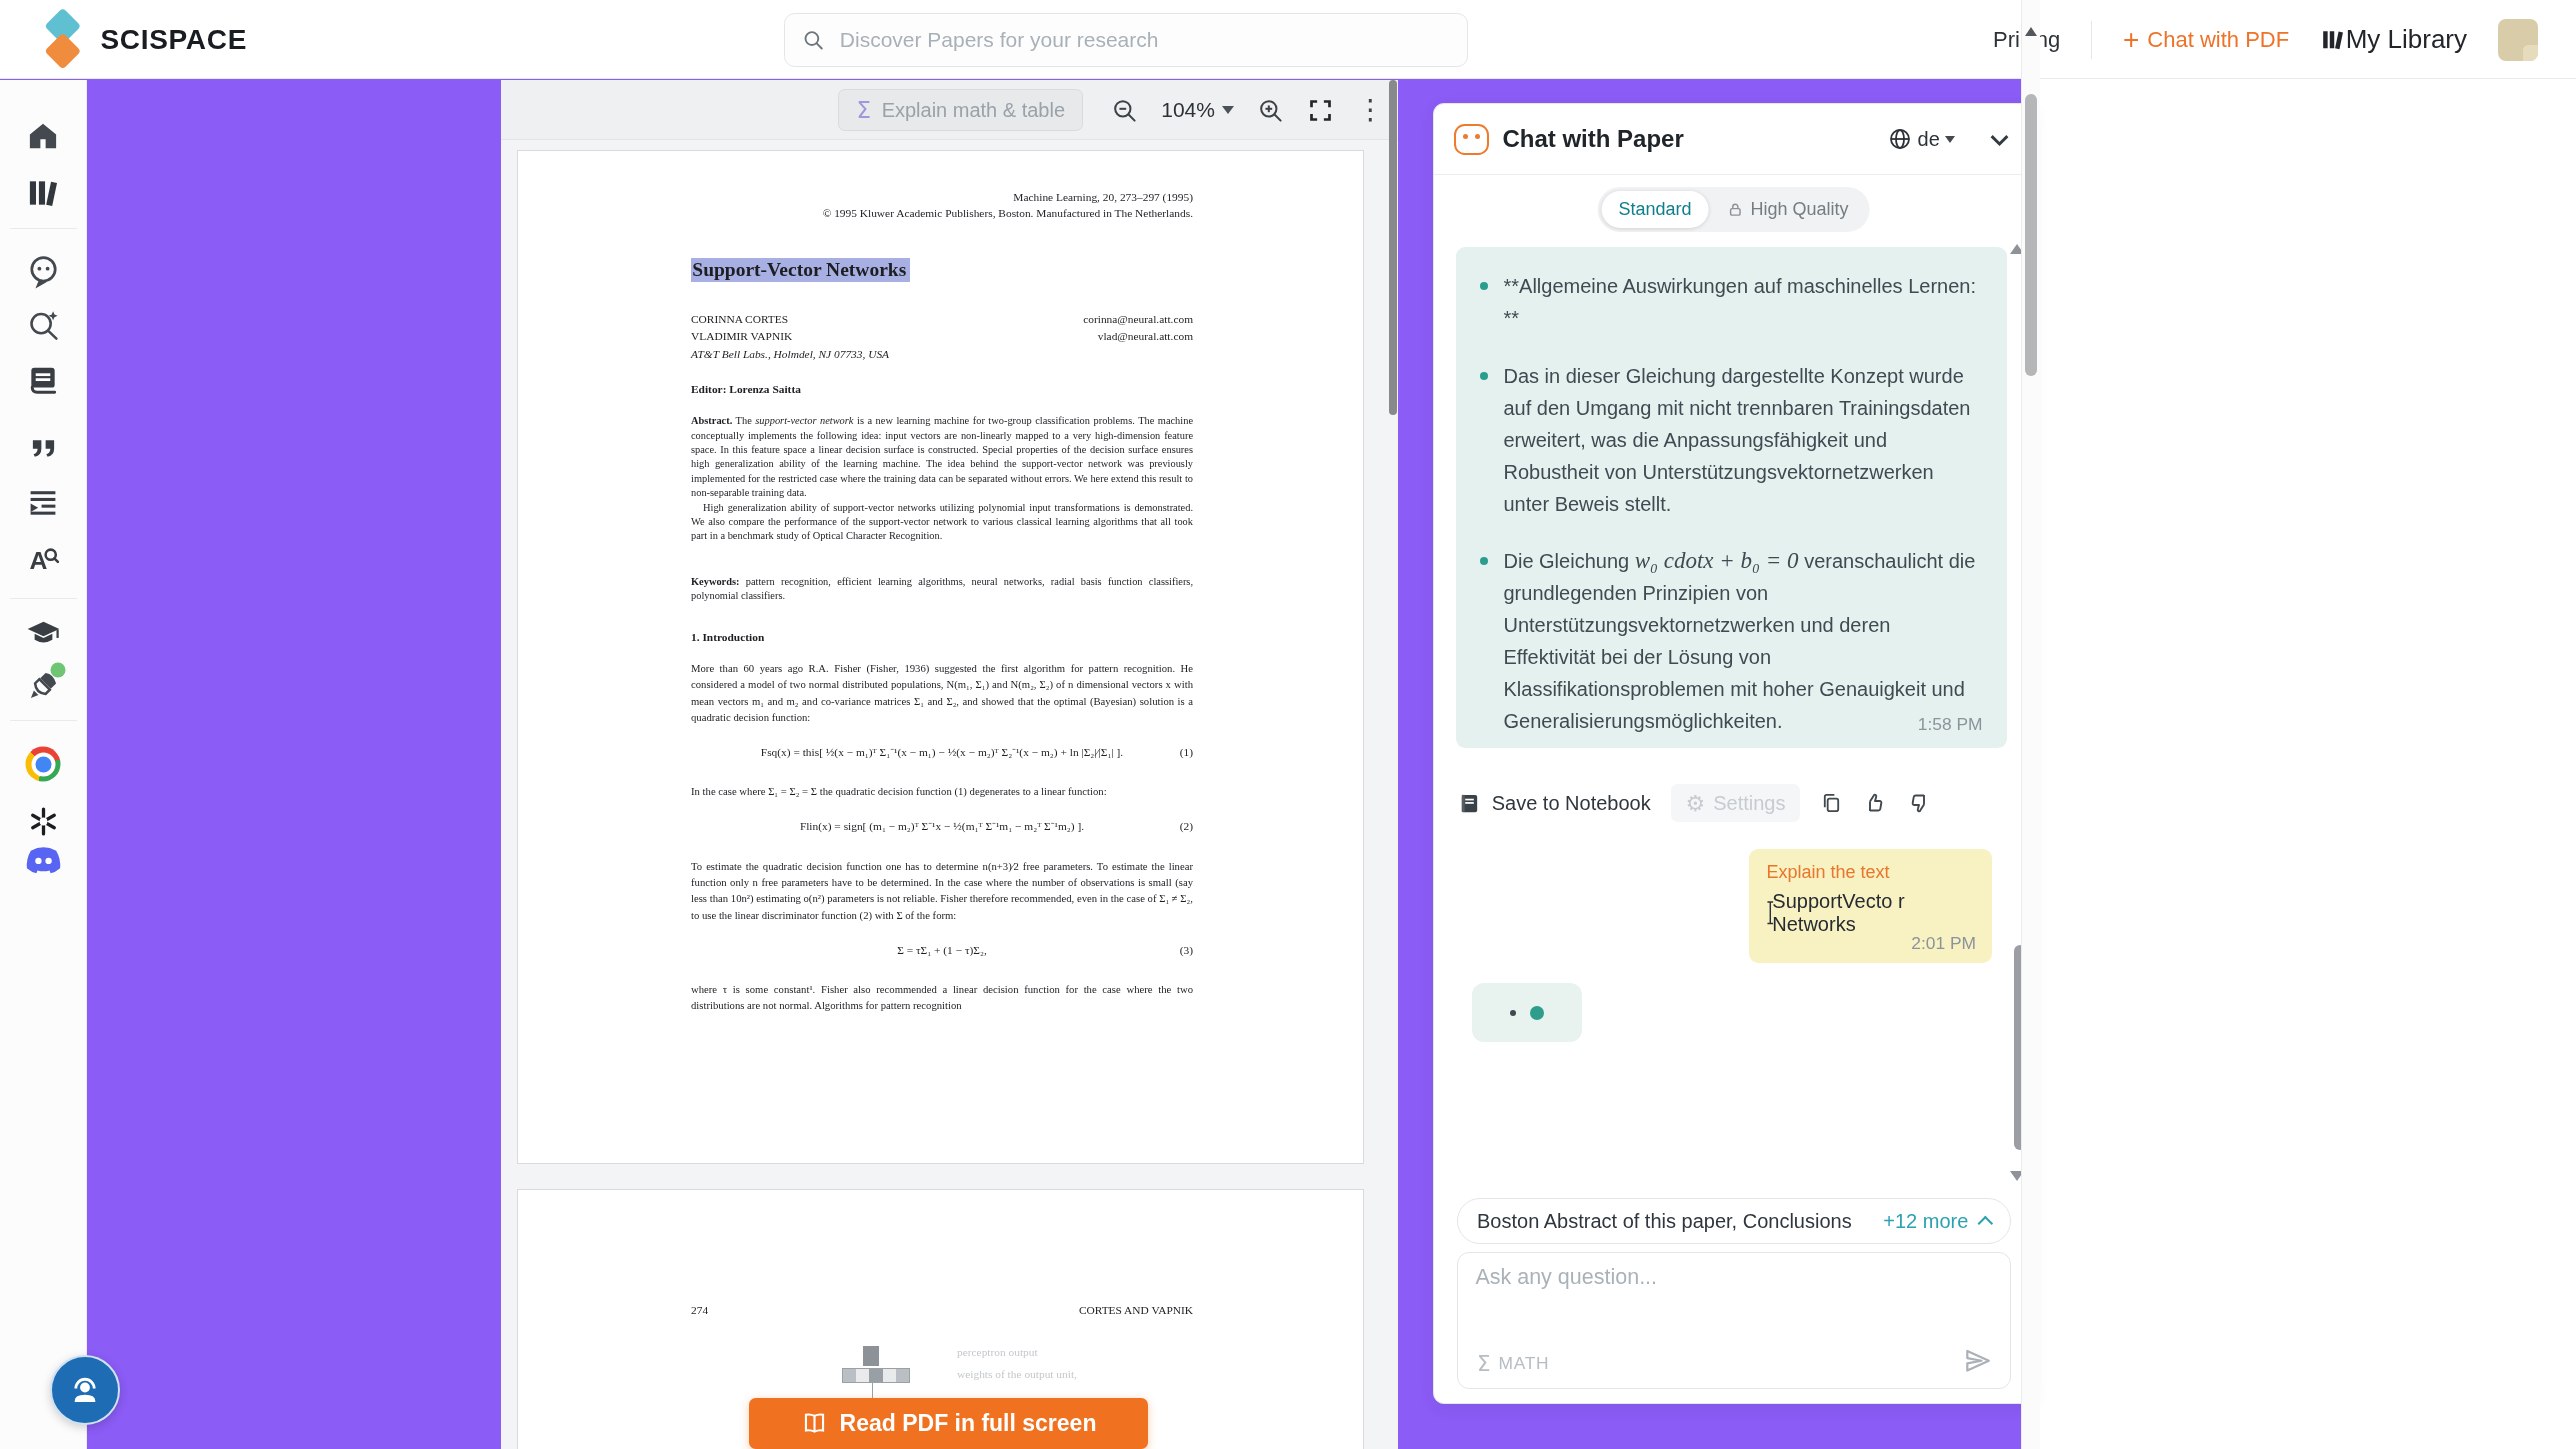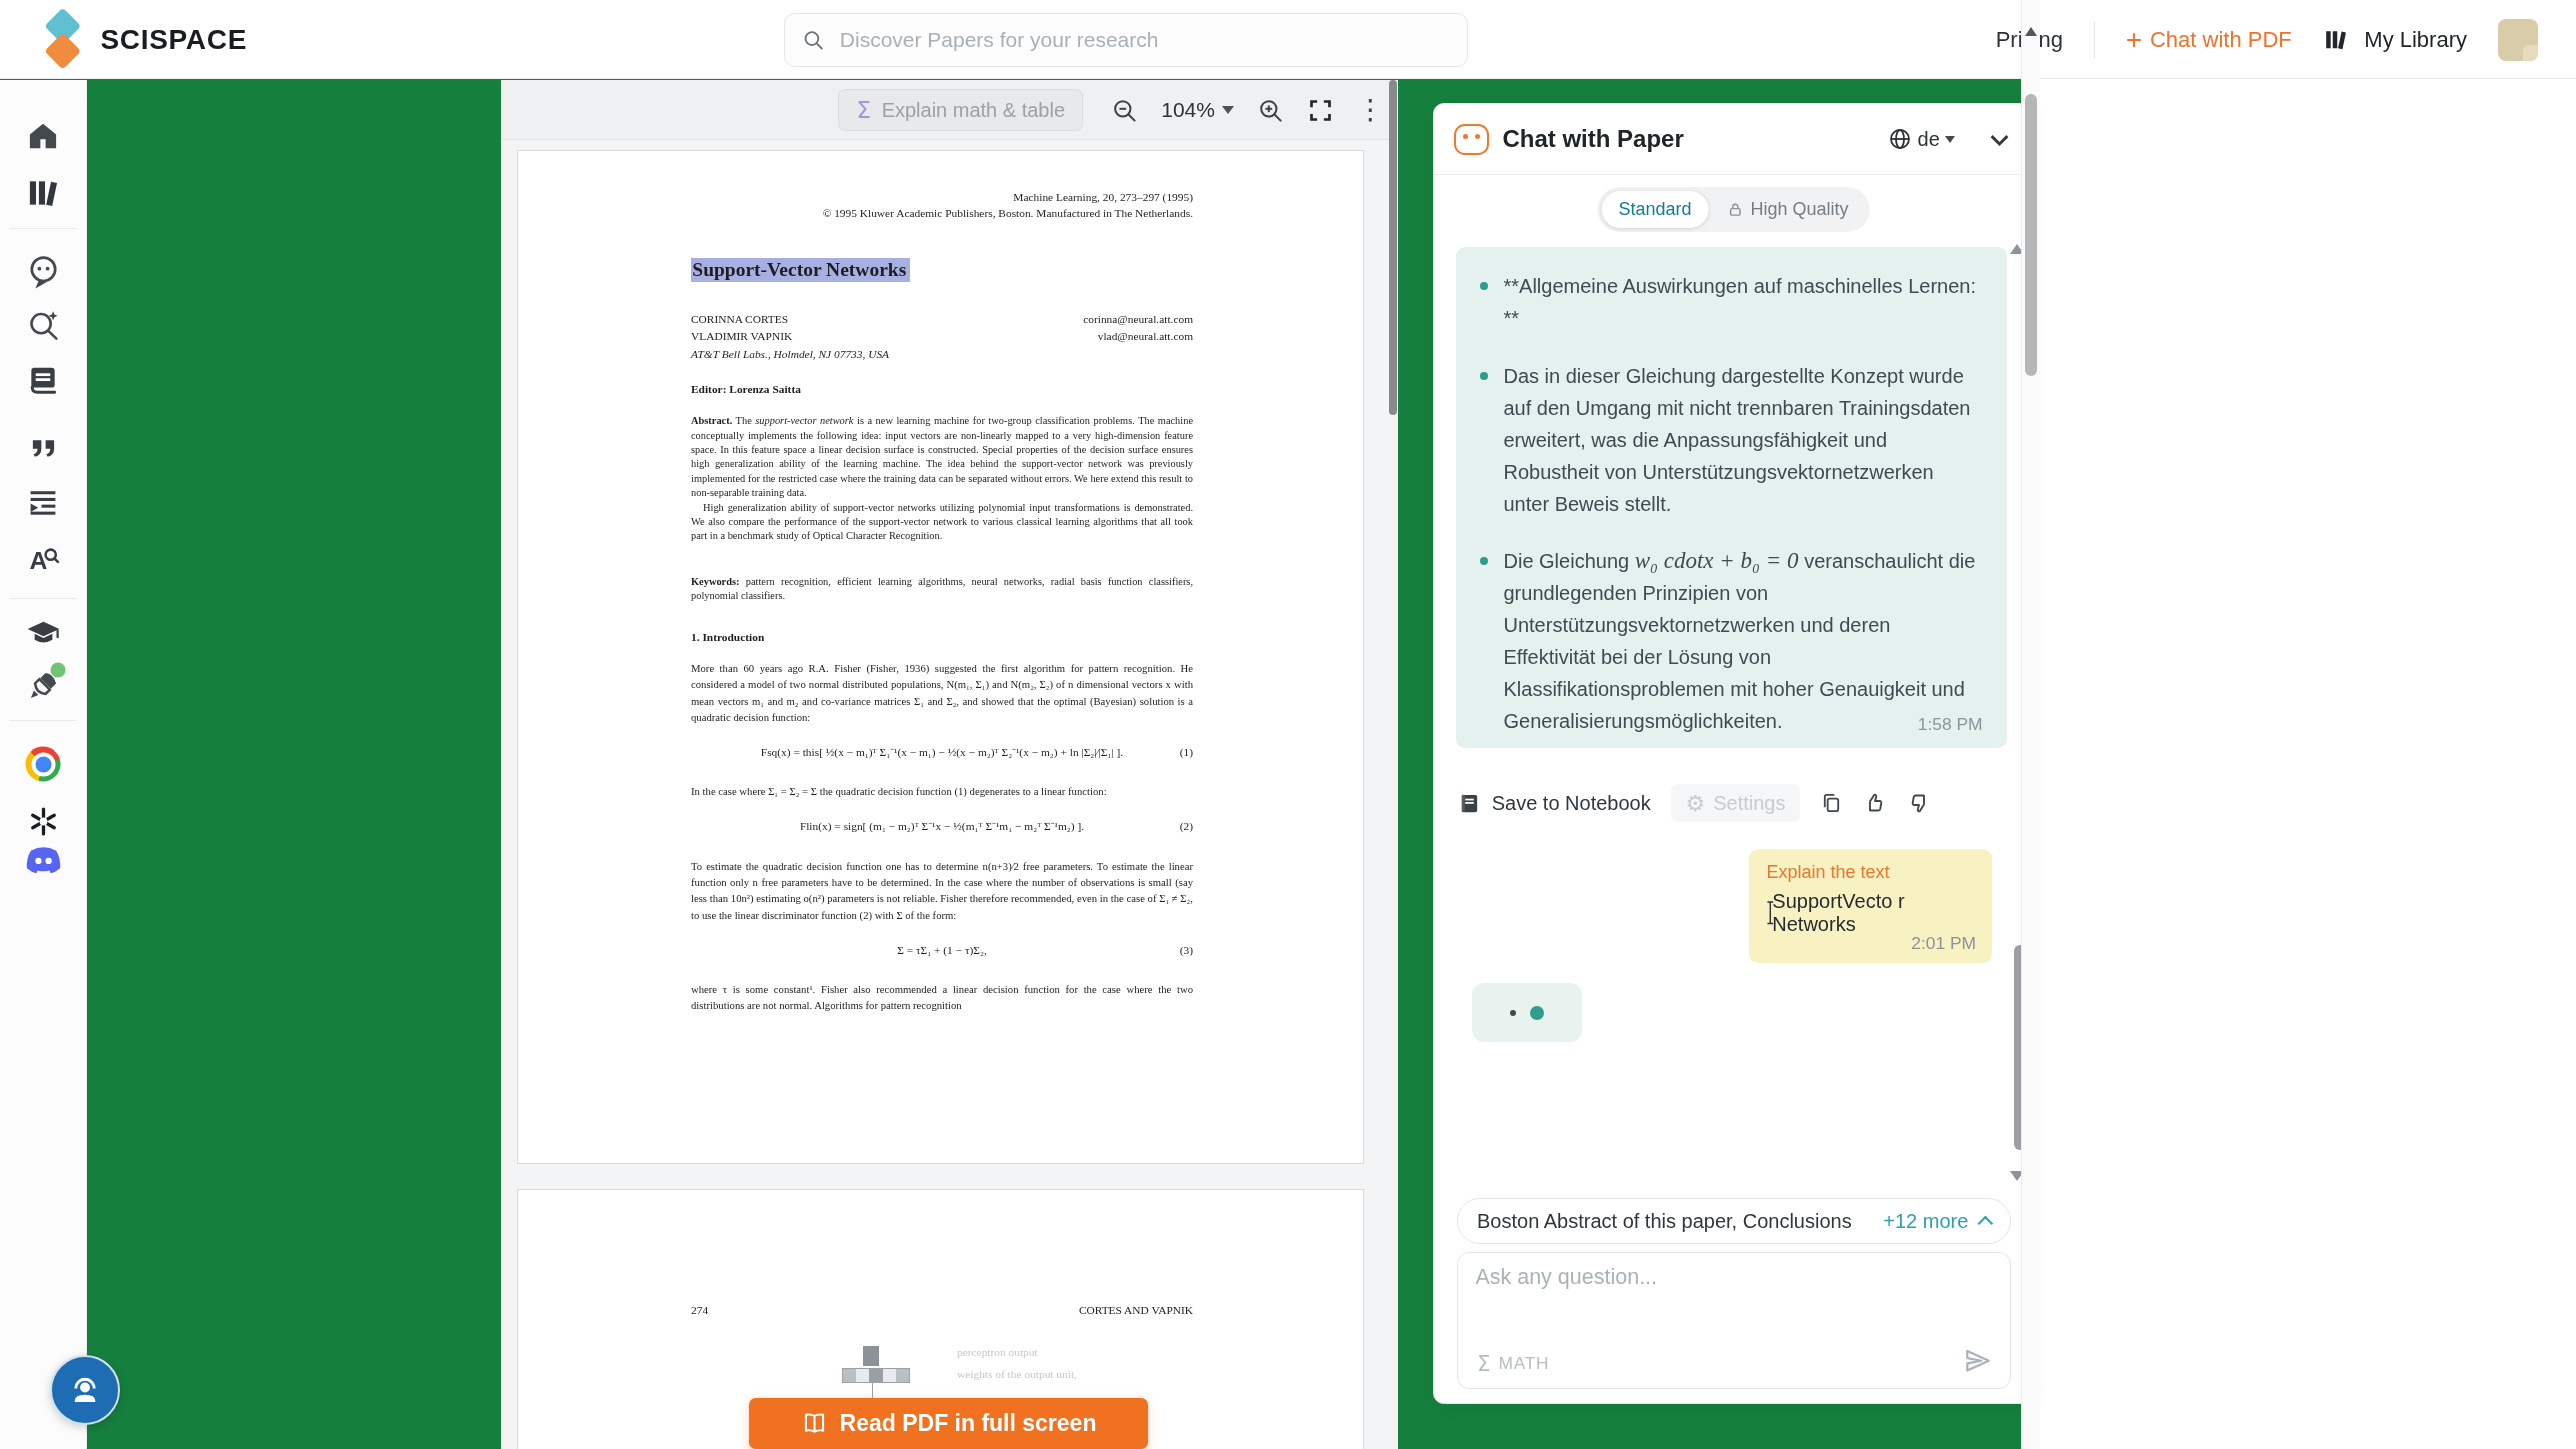--- a/index.html
+++ b/index.html
@@ -1,34 +1,34 @@
 <!DOCTYPE html>
 <html style="font-size:10.7px"><head>
 <meta charset="utf-8">
 <style>
   * { margin:0; padding:0; box-sizing:border-box; }
   html,body { width:2576px; height:1449px; background:#fff; font-family:"Liberation Sans", sans-serif; overflow:hidden; }
-  .app { position:relative; width:2040px; height:1449px; background:#15803d; }
+  .app { position:relative; width:2040px; height:1449px; background:#8b5cf6; }
 
   
   .topbar { position:absolute; left:0; top:0; width:2576px; height:79px; background:#fff; border-bottom:0.7px solid #e8eaec; z-index:20; }
   .brand { position:absolute; left:39px; top:0; height:79px; display:flex; align-items:center; gap:13.4px; }
   .logo-ic { position:relative; width:48px; height:62px; }
   .logo-ic::before { content:""; position:absolute; left:11.4px; top:4px; width:25.5px; height:25.5px; background:#5fc0d2; transform:rotate(45deg); border-radius:4px; }
   .logo-ic::after { content:""; position:absolute; left:11.4px; top:29.5px; width:25.5px; height:25.5px; background:#ef8c3e; transform:rotate(45deg); border-radius:4px; }
   .brand-name { font-size:28px; font-weight:bold; letter-spacing:0.7px; color:#191c20; }
   .searchbox { position:absolute; left:784px; top:12.7px; width:684px; height:54px; border:1.3px solid #e3e6e9; border-radius:10.7px; background:#fdfdfe; display:flex; align-items:center; padding:0 17.4px; gap:14.8px; }
   .searchbox input { border:none; outline:none; background:transparent; font-size:21px; color:#3a4046; width:100%; font-family:"Liberation Sans",sans-serif; }
   .searchbox input::placeholder { color:#a8b0b8; }
   .top-right { position:absolute; right:38px; top:0; height:79px; display:flex; align-items:center; gap:31px; }
   .nav-link { font-size:22px; color:#2c3238; cursor:pointer; }
   .nav-divider { width:0.7px; height:38px; background:#e3e5e8; }
   .chat-pdf { display:flex; align-items:center; gap:8px; color:#ee7228; font-size:22px; }
   .plus { font-size:28px; line-height:0; color:#ee7228; }
-  .mylib { display:flex; gap:16px; font-size:22px; color:#22262b; }
+  .mylib { display:flex; align-items:center; gap:0; font-size:26px; color:#22262b; }
   .avatar { width:40px; height:42px; border-radius:8px; background:#d9cca9; position:relative; overflow:hidden; }
   .avatar::after { content:""; position:absolute; right:0; bottom:0; width:14.8px; height:16px; background:#e6dcbd; border-top-left-radius:5.4px; }
 
   
   .sidebar { position:absolute; left:0; top:80px; width:87px; height:1369px; background:#fcfcfd; border-right:0.7px solid #ebedef; z-index:10; }
   .side-ic { position:absolute; left:50%; transform:translate(-50%,-50%); width:39px; height:39px; display:flex; align-items:center; justify-content:center; cursor:pointer; }
   .side-div { position:absolute; left:10px; width:67px; height:0.7px; background:#e8eaec; }
   .gdot { position:absolute; right:-2.7px; top:-2.7px; width:14.8px; height:14.8px; border-radius:50%; background:#6fc573; }
   .chrome-ic { width:35px; height:35px; border-radius:50%; background:conic-gradient(from -45deg, #ea4335 0 120deg, #4285f4 0 120deg, #34a853 120deg 240deg, #fbbc05 240deg 360deg); position:relative; }
   .chrome-ic::after { content:""; position:absolute; left:50%; top:50%; transform:translate(-50%,-50%); width:16px; height:16px; background:#4285f4; border:4px solid #fff; border-radius:50%; }

